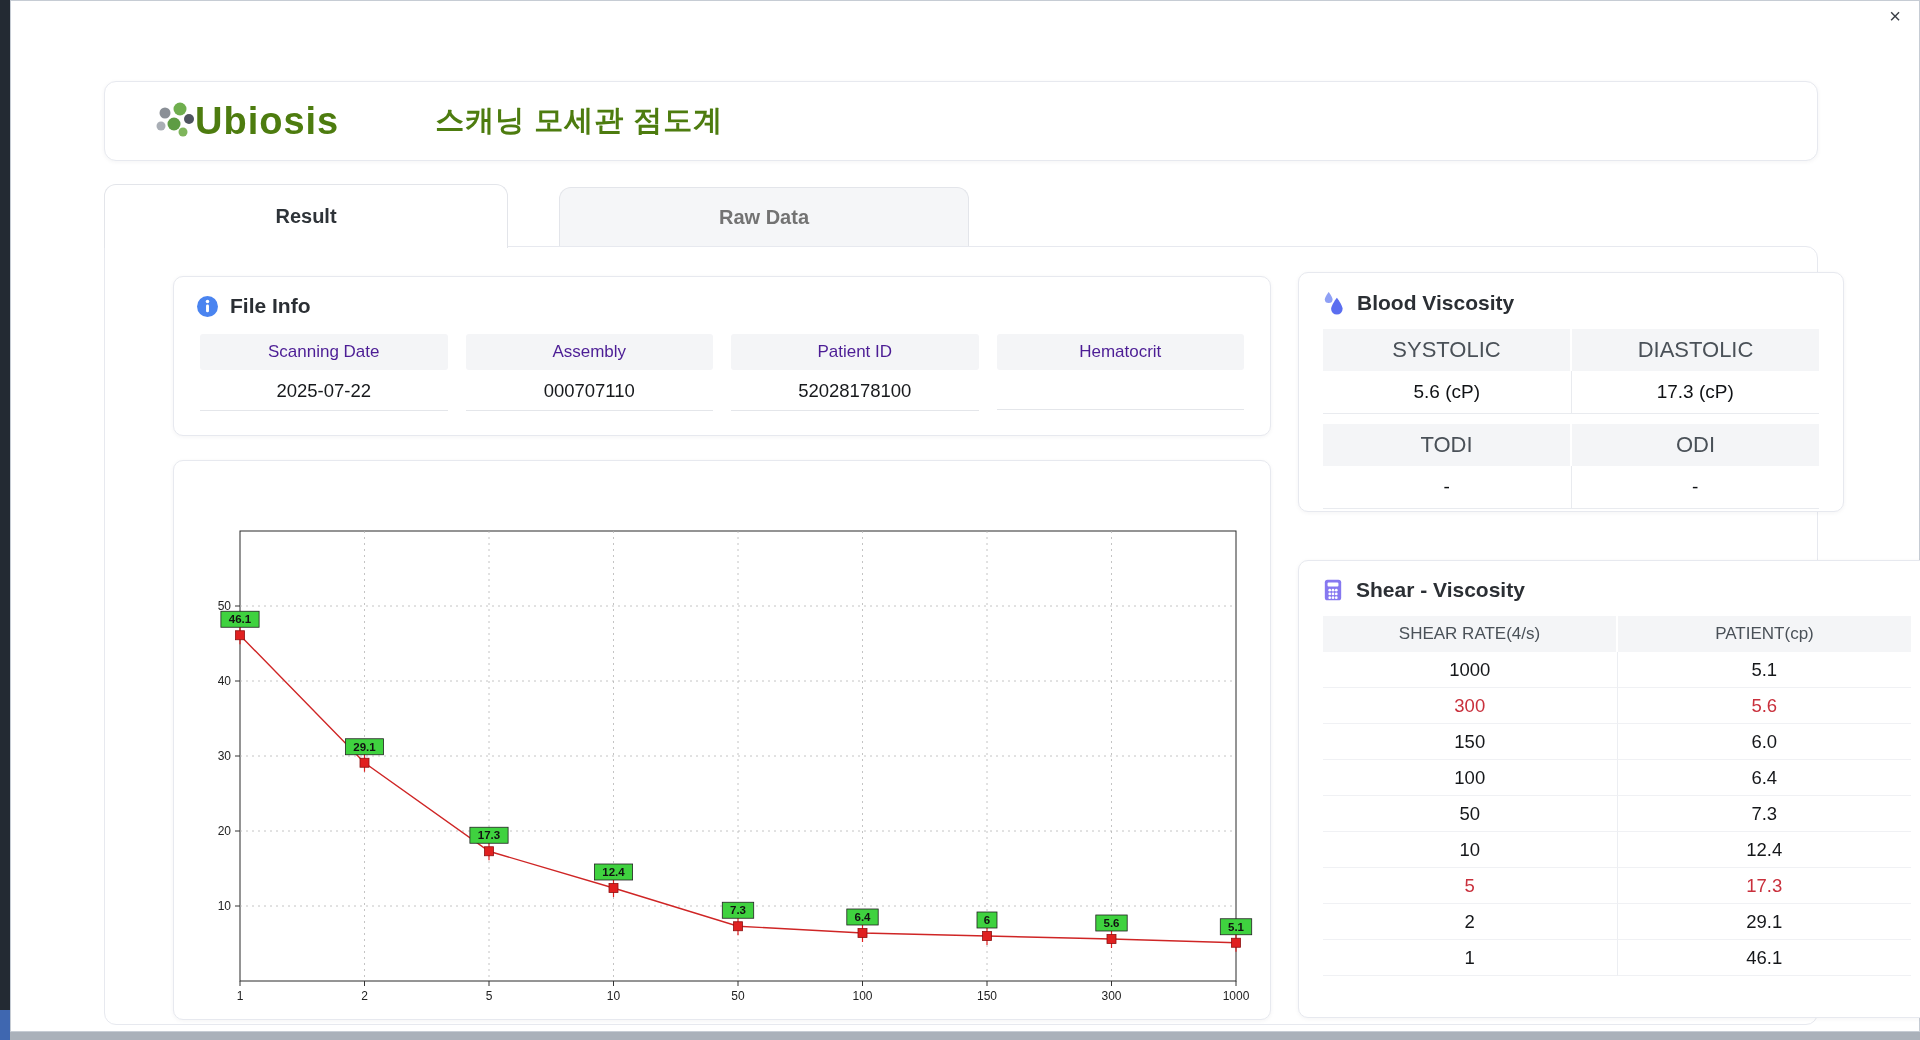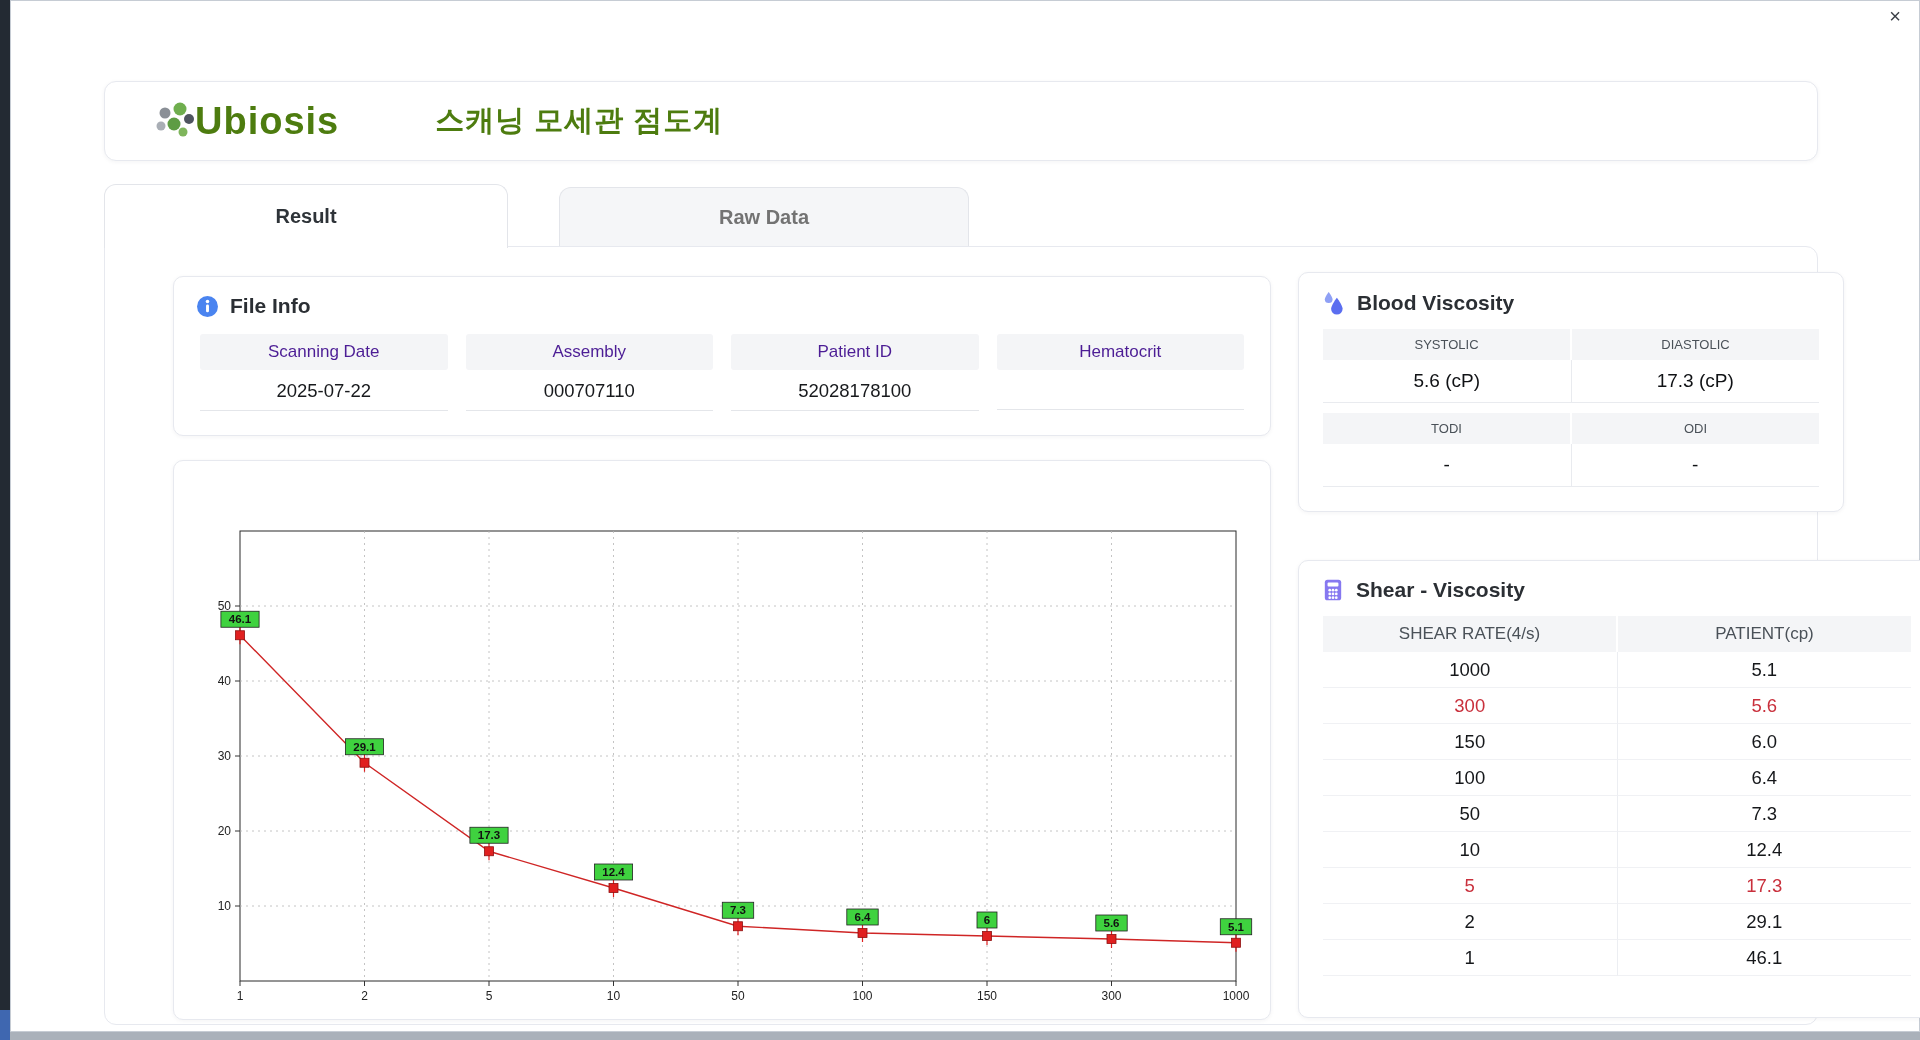--- a/index.html
+++ b/index.html
@@ -57,21 +57,21 @@
     padding:8px 0; border-radius:3px;
   }
   .fi-value {
     text-align:center; font-size:18.5px; color:#17191c; padding:10px 0 8px 0;
     min-height:40px; border-bottom:1px solid #e4e6ea;
   }
 
   
   .bv-table { margin:4px 24px 0 24px; }
   .bv-row { display:flex; }
-  .bv-head .bv-cell { background:#f4f5f7; color:#4a5158; font-size:13px; padding:8px 0; }
+  .bv-head .bv-cell { background:#f4f5f7; color:#4a5158; font-size:22px; padding:8px 0; }
   .bv-head .bv-cell + .bv-cell { border-left:2px solid #ffffff; }
   .bv-val .bv-cell { color:#101215; font-size:19px; padding:10px 0; border-bottom:1px solid #e9ebef; }
   .bv-val .bv-cell + .bv-cell { border-left:1px solid #e9ebef; }
   .bv-cell { flex:1; text-align:center; }
   .bv-gap { height:10px; }
 
   
   .sv-table { margin:4px 24px 0 24px; }
   .sv-head { display:flex; background:#f4f5f7; }
   .sv-head .sv-cell { color:#4a5158; font-size:17px; padding:8px 0; }

